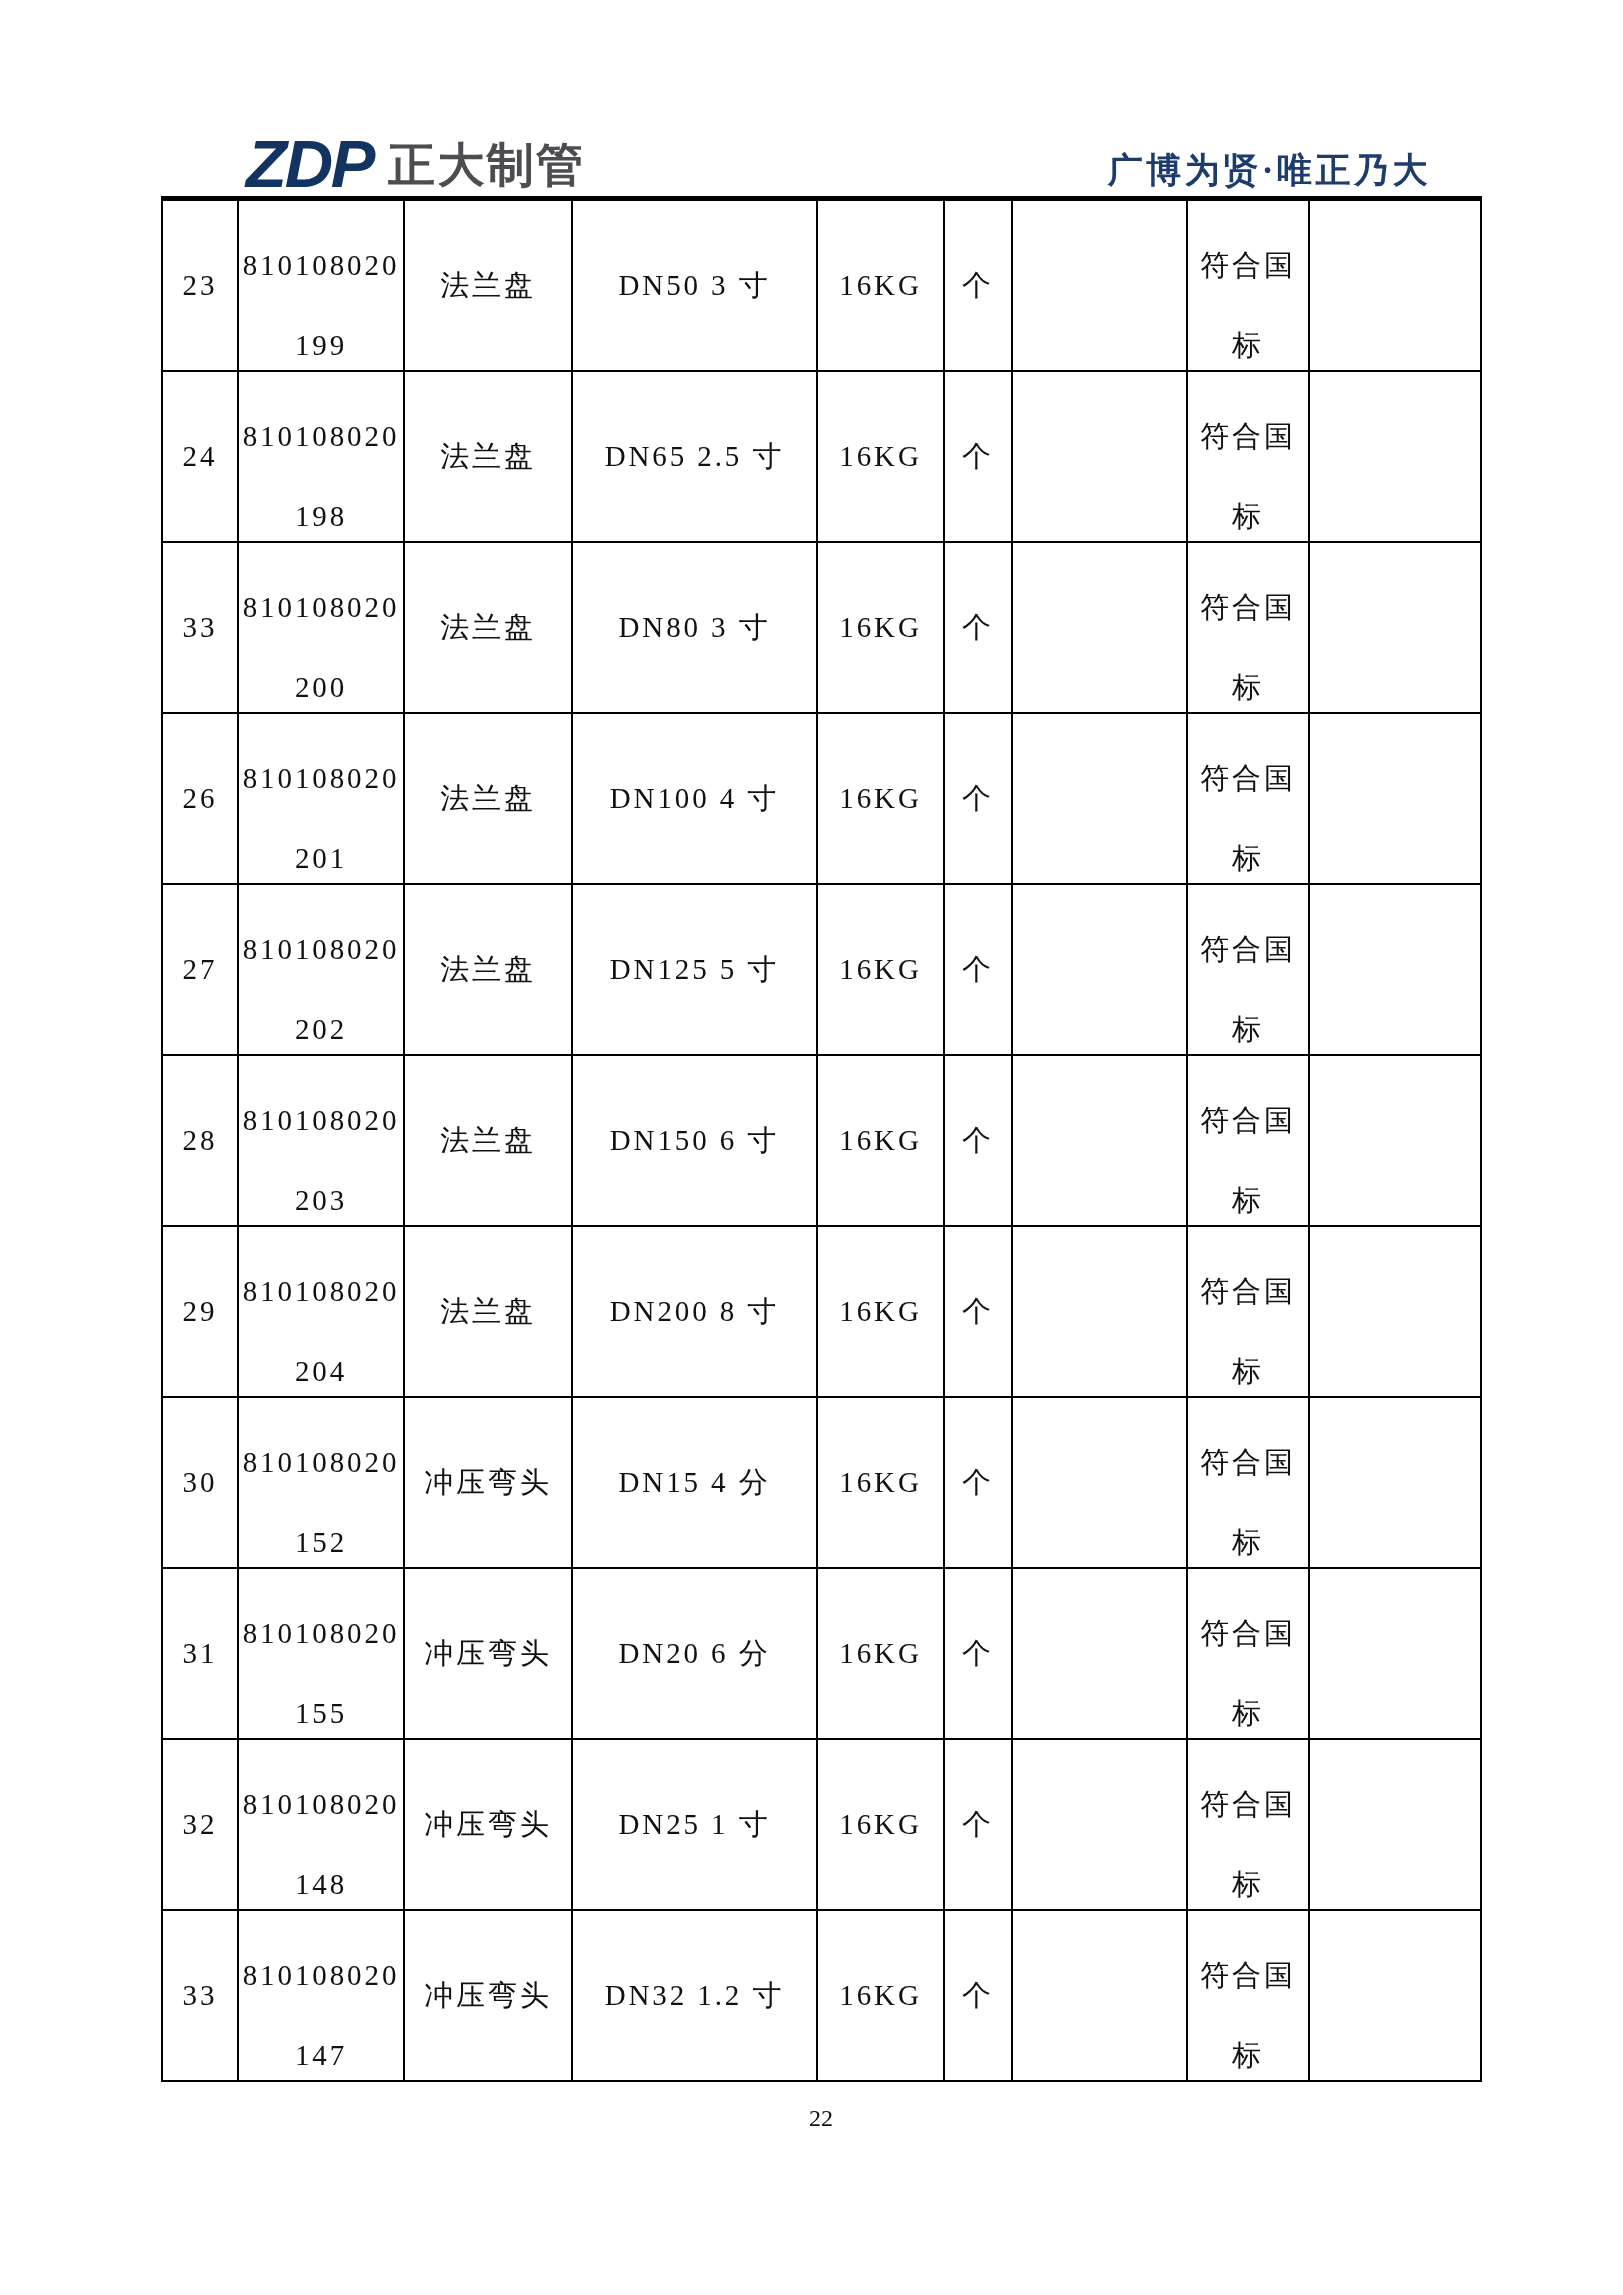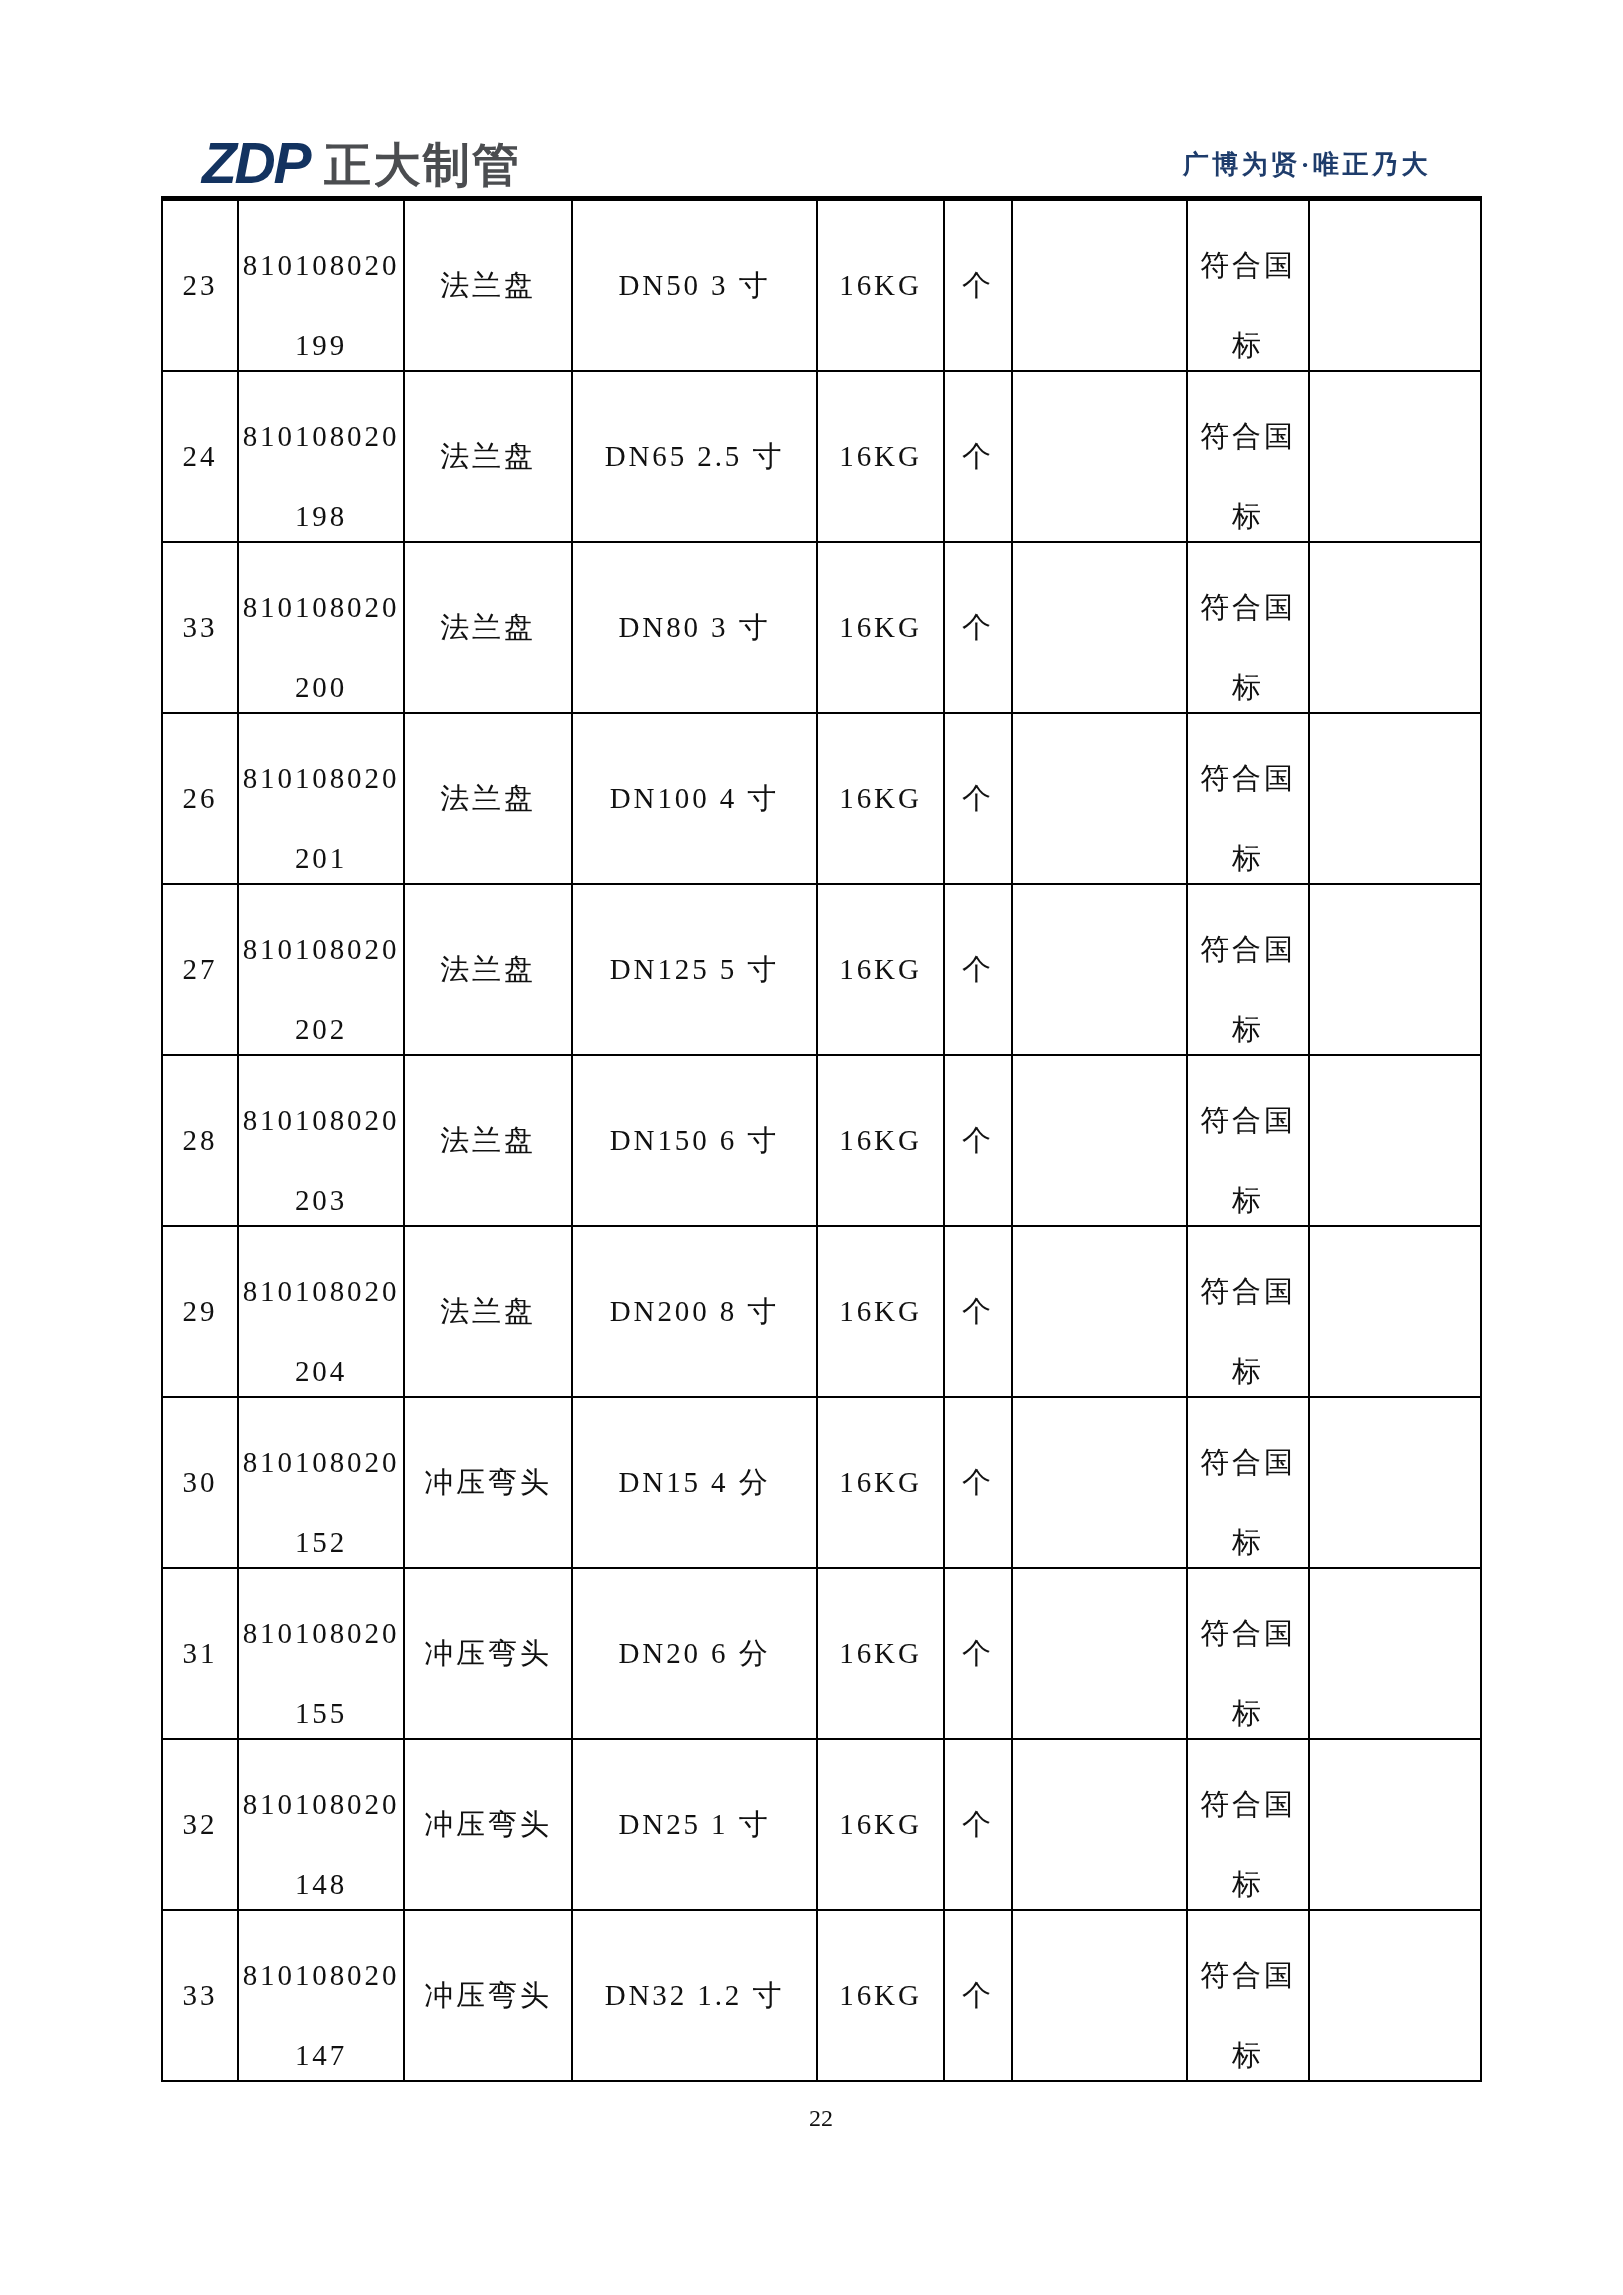--- a/index.html
+++ b/index.html
@@ -7,29 +7,29 @@
     width:1623px;height:2295px;position:relative;
     font-family:"Liberation Serif","DejaVu Serif",serif;
     color:#111111;
   }
   
   .header{position:absolute;left:0;top:0;width:1623px;height:202px;}
   .logo{position:absolute;left:202px;top:138px;display:flex;align-items:flex-end;gap:15px;}
   .logo-zdp{
     font-family:"Liberation Sans","DejaVu Sans",sans-serif;
     font-weight:bold;font-style:italic;
-    font-size:57px;line-height:51px;letter-spacing:-2.3px;
+    font-size:67px;line-height:51px;letter-spacing:-2.3px;margin-left:44px;
   }
   .logo-company{
     font-family:"Liberation Sans","DejaVu Sans",sans-serif;
     font-weight:bold;font-size:47px;line-height:49px;letter-spacing:2.3px;
   }
   .slogan{
     position:absolute;right:192px;top:147px;
-    font-weight:bold;font-size:26px;letter-spacing:3.5px;white-space:nowrap;
+    font-weight:bold;font-size:35px;letter-spacing:3.5px;white-space:nowrap;
   }
   
   table.sheet{
     position:absolute;left:161px;top:196px;
     width:1320px;table-layout:fixed;border-collapse:collapse;
     border:2.3px solid #000;border-top:5.8px solid #000;
   }
   table.sheet td{
     border:2.3px solid #000;
     height:169px;

